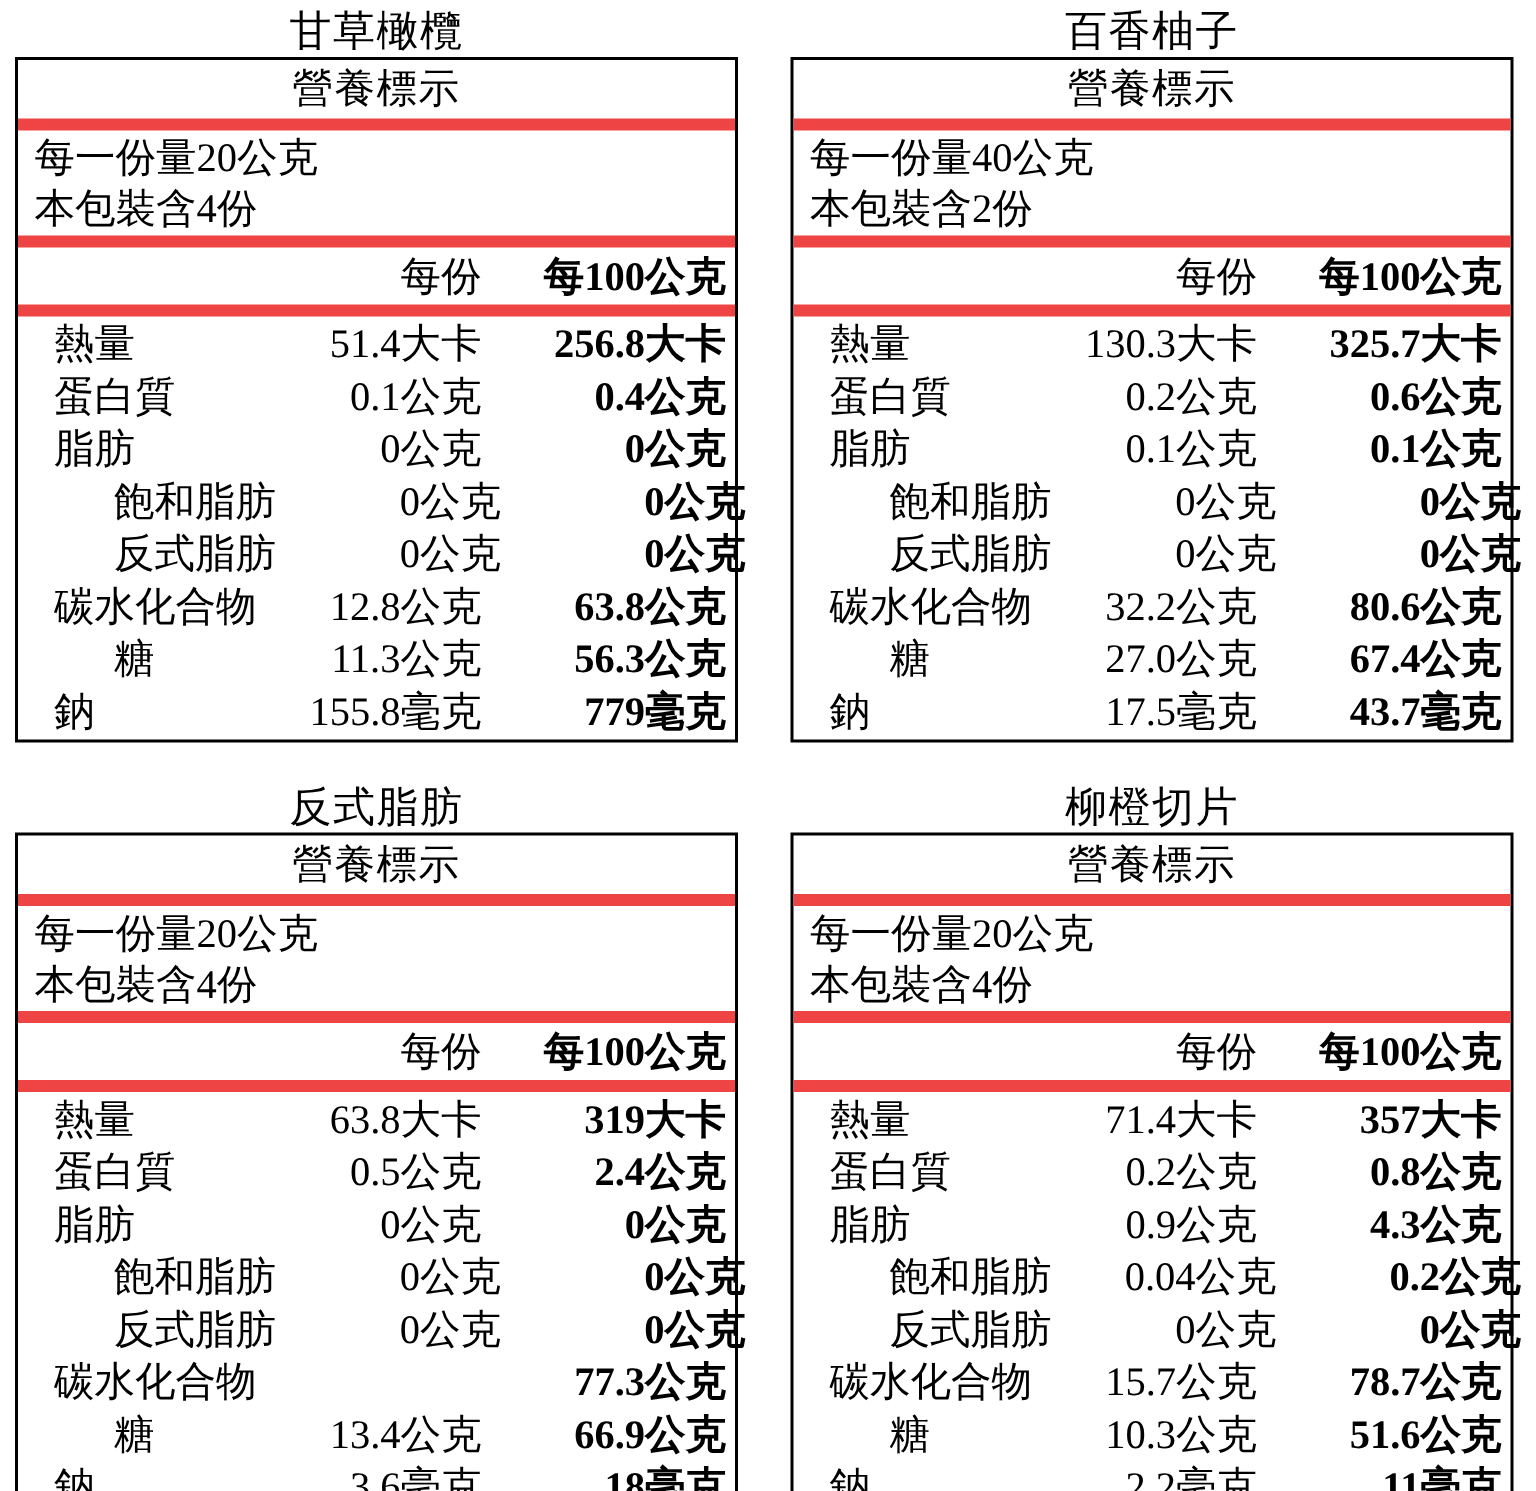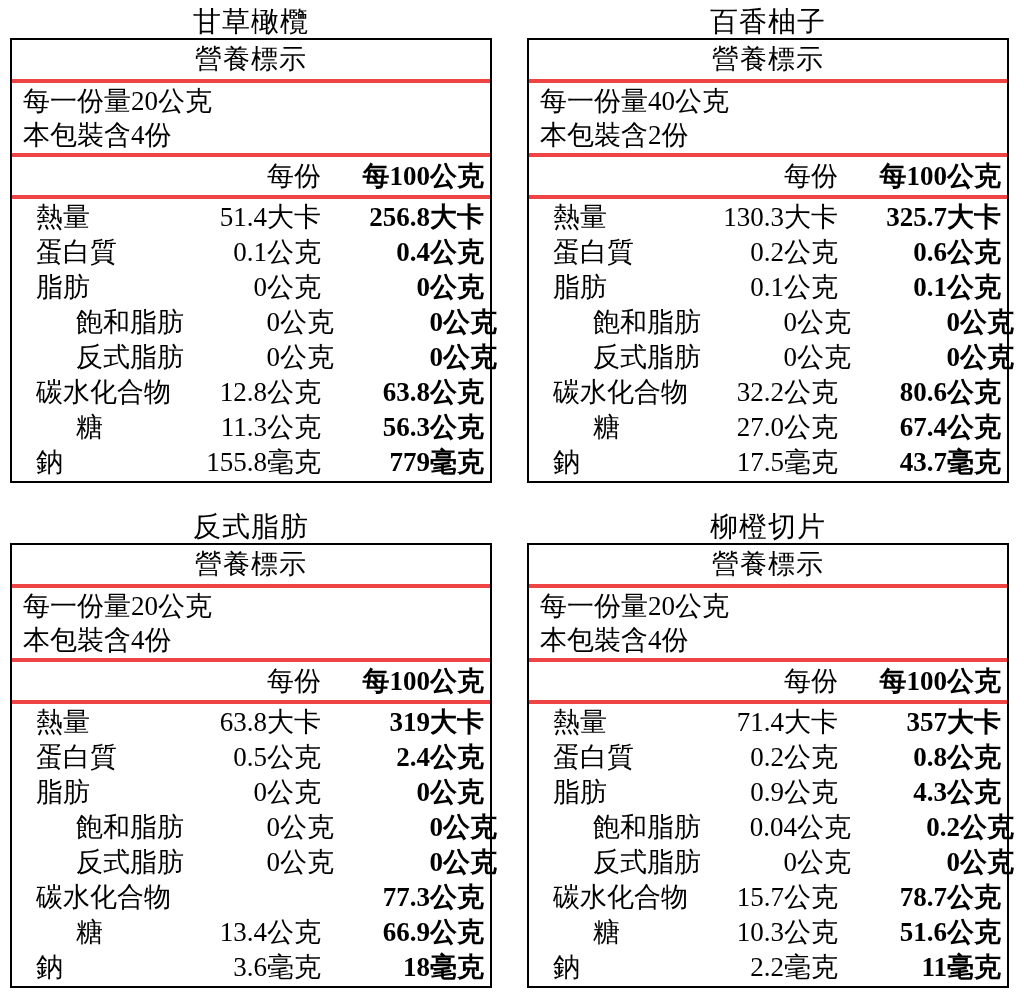--- a/index.html
+++ b/index.html
@@ -29,21 +29,21 @@
     line-height: 33px;
     text-align: center;
     font-size: 28px;
     font-weight: normal;
     letter-spacing: 1px;
   }
   .ntable {
     border: 2px solid #000;
     box-sizing: border-box;
   }
-  .sec { border-bottom: 4px solid #ef4444; }
+  .sec { border-bottom: 8px solid #ef4444; }
   .sec:last-child { border-bottom: none; }
   .sec-head {
     height: 39px;
     line-height: 39px;
     text-align: center;
     font-size: 27px;
     letter-spacing: 1px;
   }
   .sec-serving {
     font-size: 27px;

